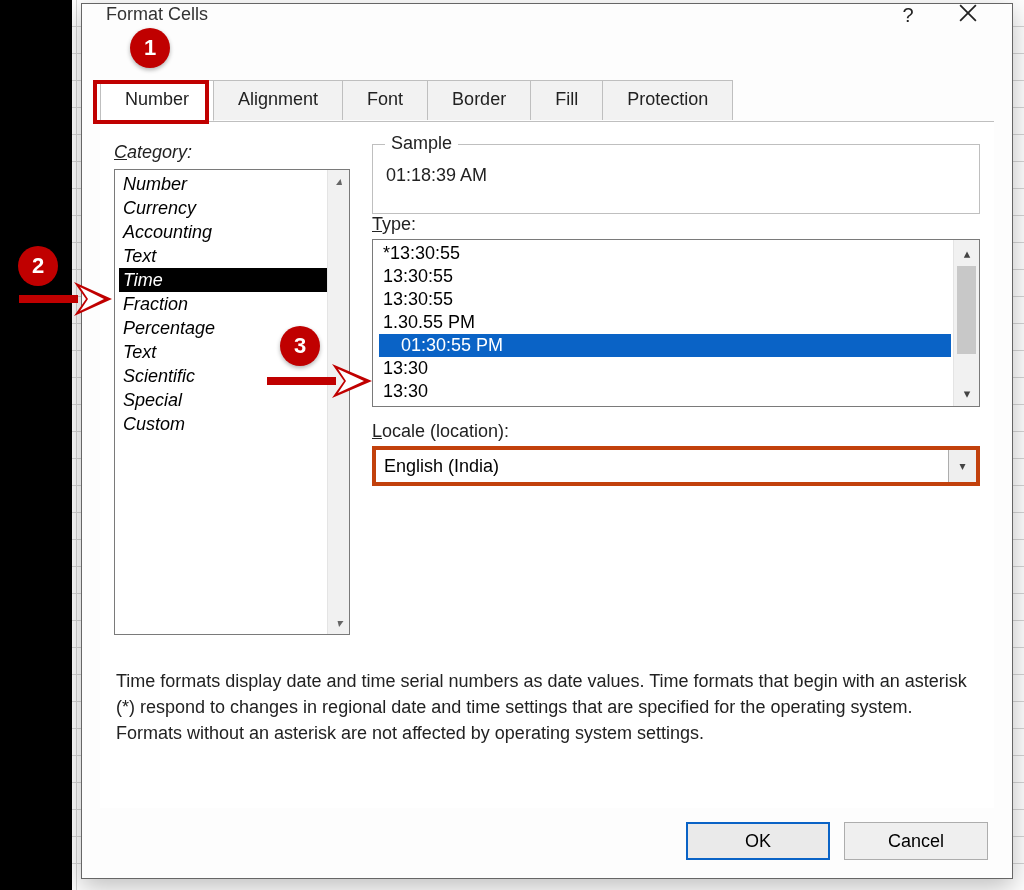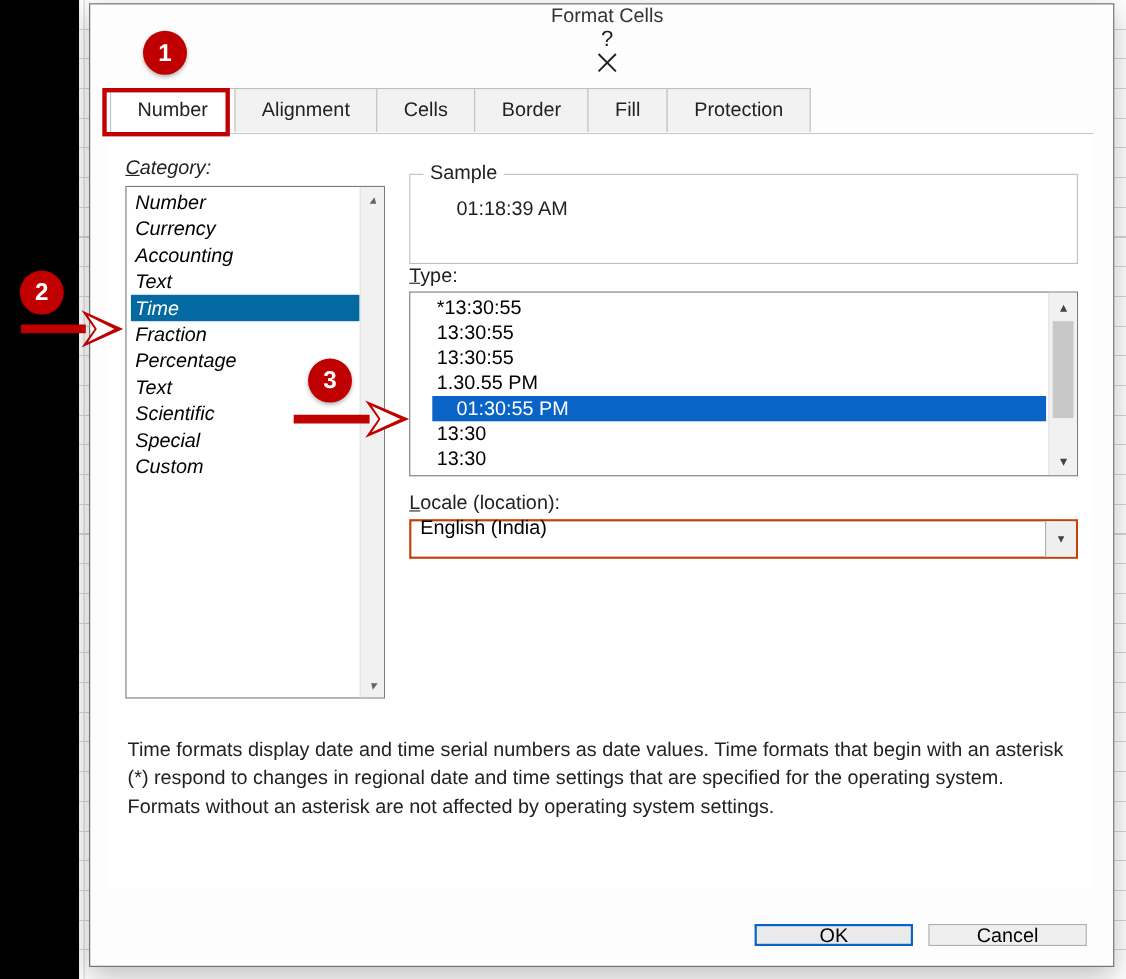--- a/index.html
+++ b/index.html
@@ -35,25 +35,24 @@
     top: 3px;
     width: 932px;
     height: 876px;
     background: #fdfdfd;
     border: 1px solid #666;
     box-shadow: 0 8px 24px rgba(0,0,0,0.25);
   }
   .titlebar {
     height: 46px;
     display: flex;
-    align-items: center;
+    align-items: flex-start;
     padding: 0 14px 0 24px;
     font-size: 18px;
     color: #333;
-    flex-direction: column;
   }
   .titlebar .title { flex: 0 0 auto; }
   .titlebar .spacer { flex: 1; }
   .titlebar .help {
     width: 60px; text-align: center;
     font-size: 20px; color: #222;
     cursor: pointer;
   }
   .titlebar .close {
     width: 60px; text-align: center;
@@ -136,37 +135,37 @@
   }
   .cat-scroll .arrow.up { top: 0; }
   .cat-scroll .arrow.down { bottom: 0; }
   .cat-items { position: absolute; left: 4px; right: 22px; top: 2px; font-size: 18px; }
   .cat-item {
     padding: 1px 4px;
     cursor: pointer;
     line-height: 22px;
   }
   .cat-item.selected {
-    background: #0369a1;
+    background: #000000;
     color: #fff;
   }
 
   .right-col {
     position: absolute;
     left: 272px;
     right: 14px;
     top: 20px;
   }
 
   .sample-box {
     border: 1px solid #bfbfbf;
     position: relative;
-    padding: 26px 14px 14px 42px;
-    margin-top: 16px;
-    height: 82px;
+    padding: 26px 14px 14px 13px;
+    margin-top: 2px;
+    height: 70px;
     font-size: 18px;
   }
   .sample-box .sample-legend {
     position: absolute;
     top: -12px;
     left: 12px;
     background: #fff;
     padding: 0 6px;
     font-size: 18px;
   }
@@ -176,21 +175,21 @@
   .type-list {
     margin-top: 4px;
     border: 1px solid #7a7a7a;
     height: 168px;
     background: #fff;
     position: relative;
     overflow: hidden;
   }
   .type-items {
     position: absolute;
-    left: 20px; right: 28px; top: 2px;
+    left: 6px; right: 28px; top: 2px;
     font-size: 18px;
   }
   .type-item {
     padding: 0 4px;
     line-height: 23px;
     cursor: pointer;
   }
   .type-item.selected {
     background: #0a63c6;
     color: #fff;
@@ -213,24 +212,24 @@
   .type-scroll .thumb {
     position: absolute;
     left: 3px; right: 3px;
     top: 26px; height: 88px;
     background: #c8c8c8;
   }
 
   .locale-section { margin-top: 14px; }
   .locale-select {
     margin-top: 4px;
-    border: 2px solid #c2410c;
+    border: 4px solid #c2410c;
     height: 36px;
     display: flex;
-    align-items: flex-end;
+    align-items: center;
     padding: 16px 8px;
     font-size: 18px;
     background: #fff;
     position: relative;
   }
   .locale-select .dd-btn {
     position: absolute;
     right: 0; top: 0; bottom: 0; width: 28px;
     border-left: 1px solid #adadad;
     background: #efefef;
@@ -250,21 +249,21 @@
 
   .buttons {
     position: absolute;
     right: 24px;
     bottom: 18px;
     display: flex;
     gap: 14px;
   }
   .btn {
     width: 144px;
-    height: 20px;
+    height: 38px;
     font-size: 18px;
     display: flex; align-items: center; justify-content: center;
     cursor: pointer;
     border: 1px solid #adadad;
     background: #efefef;
   }
   .btn.primary {
     border: 2px solid #0a63c6;
     background: #eaeaea;
   }
@@ -310,21 +309,21 @@
       <svg viewBox="0 0 16 16">
         <line x1="1" y1="1" x2="15" y2="15" stroke="#222" stroke-width="1.6"></line>
         <line x1="15" y1="1" x2="1" y2="15" stroke="#222" stroke-width="1.6"></line>
       </svg>
     </span>
   </div>
 
   <div class="tabs-row">
     <div class="tab active"><span>Number</span></div>
     <div class="tab"><span>Alignment</span></div>
-    <div class="tab"><span>Cells</span></div>
+    <div class="tab"><span>Font</span></div>
     <div class="tab"><span>Border</span></div>
     <div class="tab"><span>Fill</span></div>
     <div class="tab"><span>Protection</span></div>
   </div>
   <div class="tabs-underline"></div>
 
   <div class="content">
 
     <div class="left-col">
       <div class="cat-label"><span class="u">C</span><span>ategory:</span></div>

